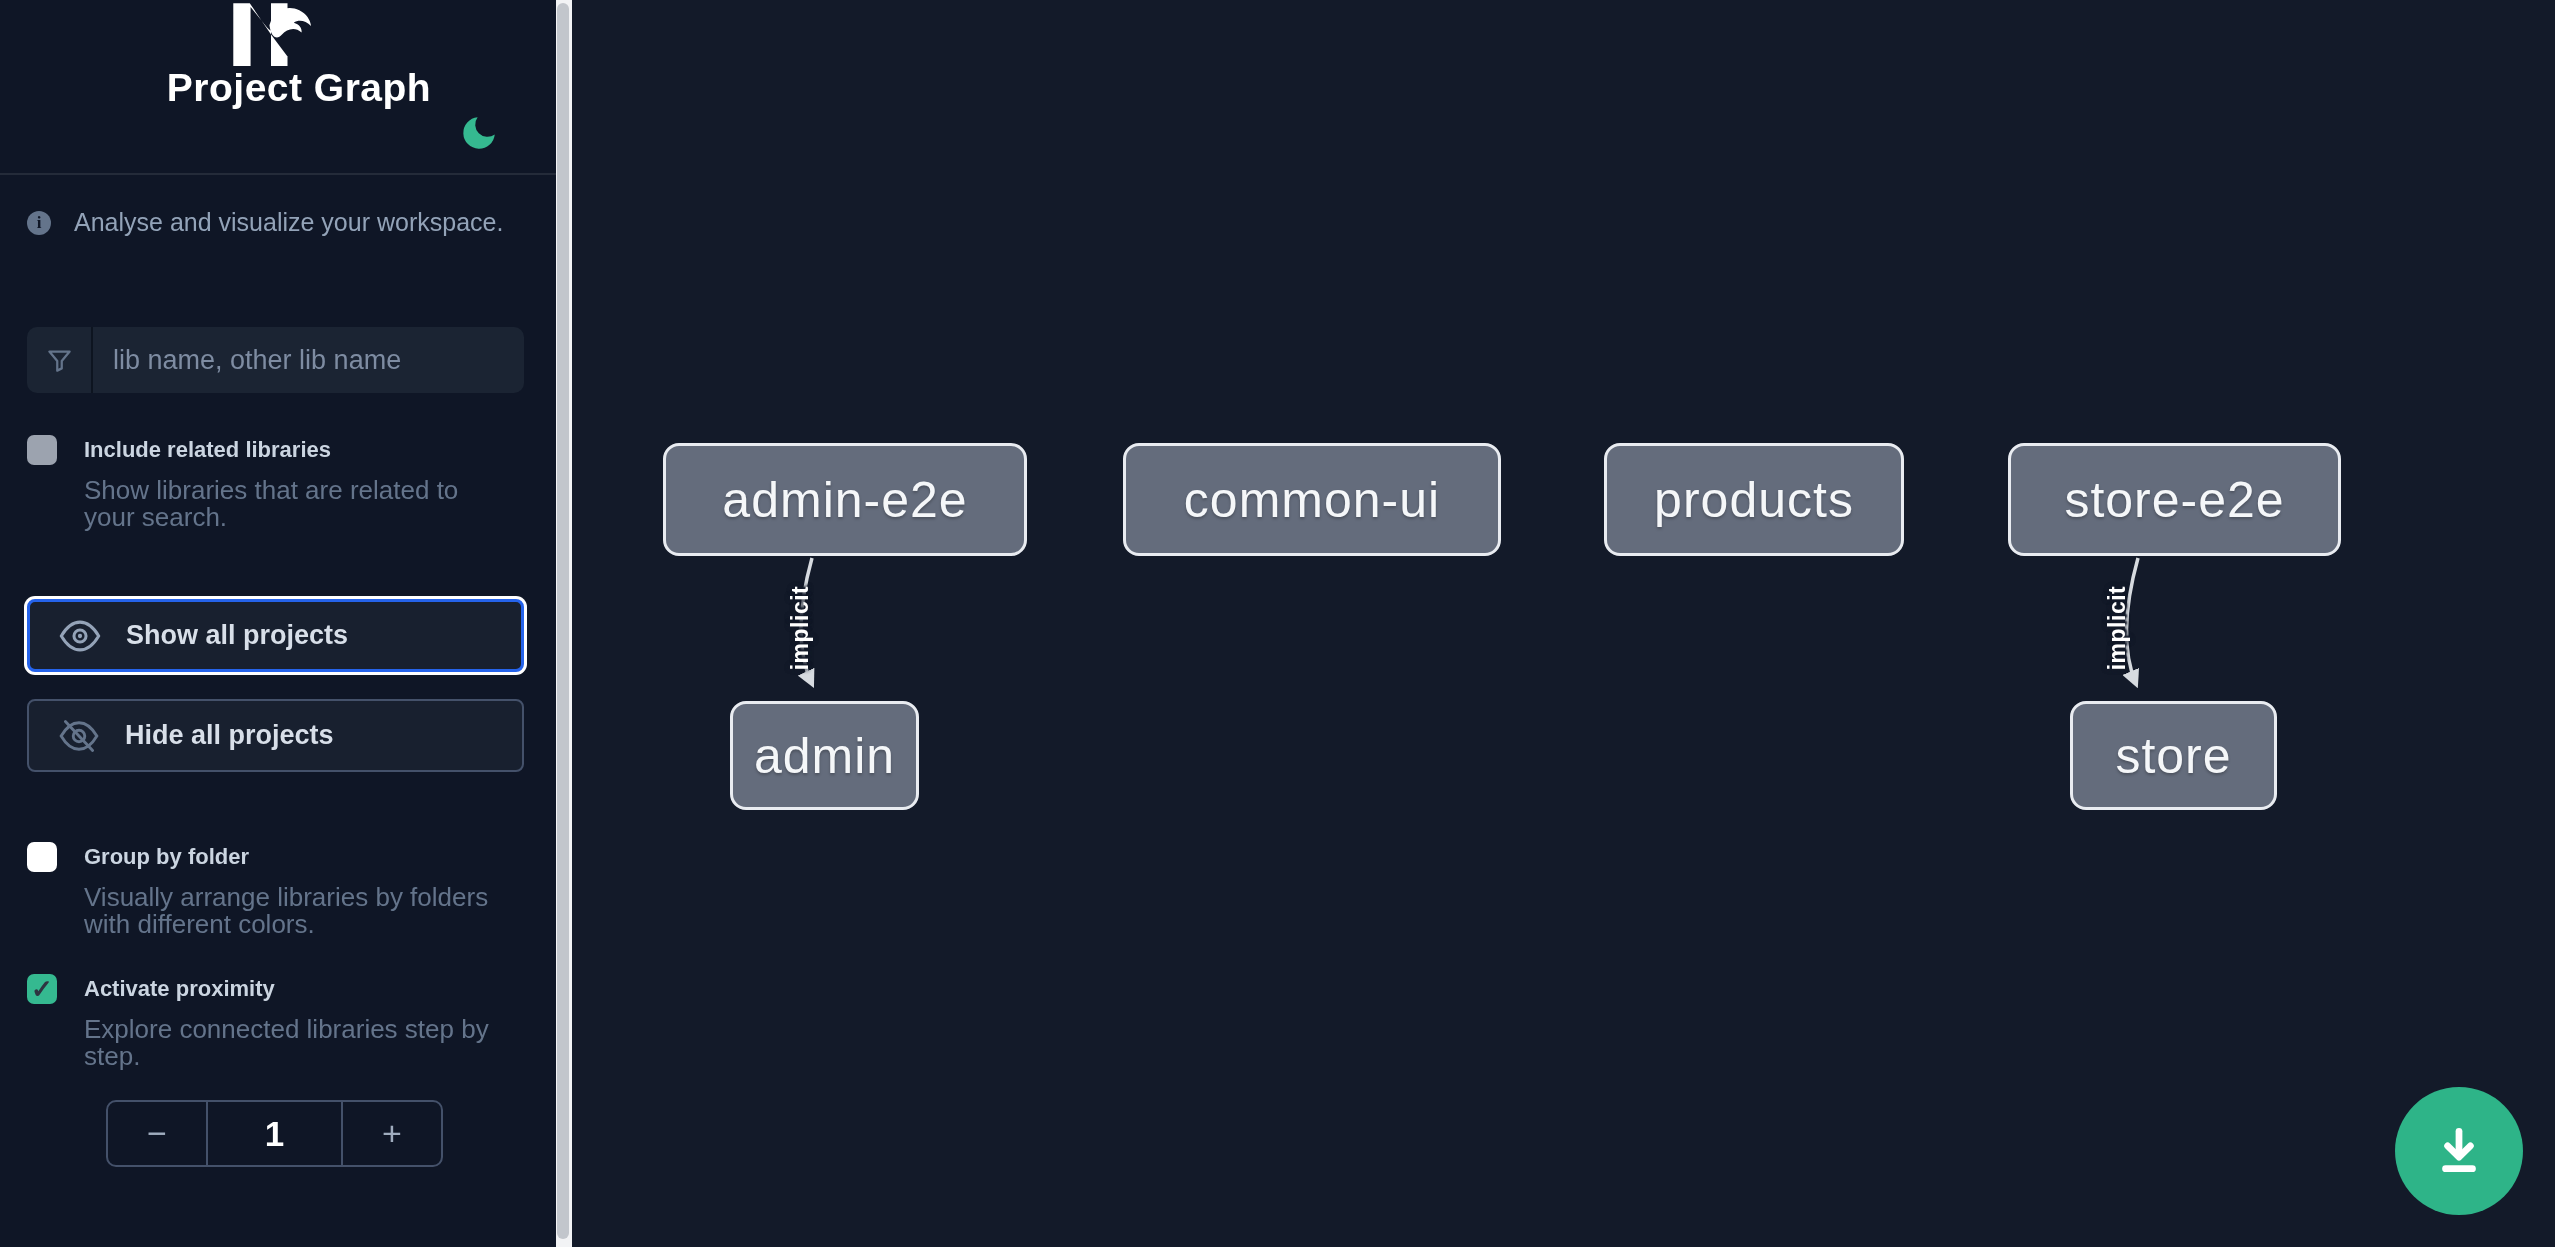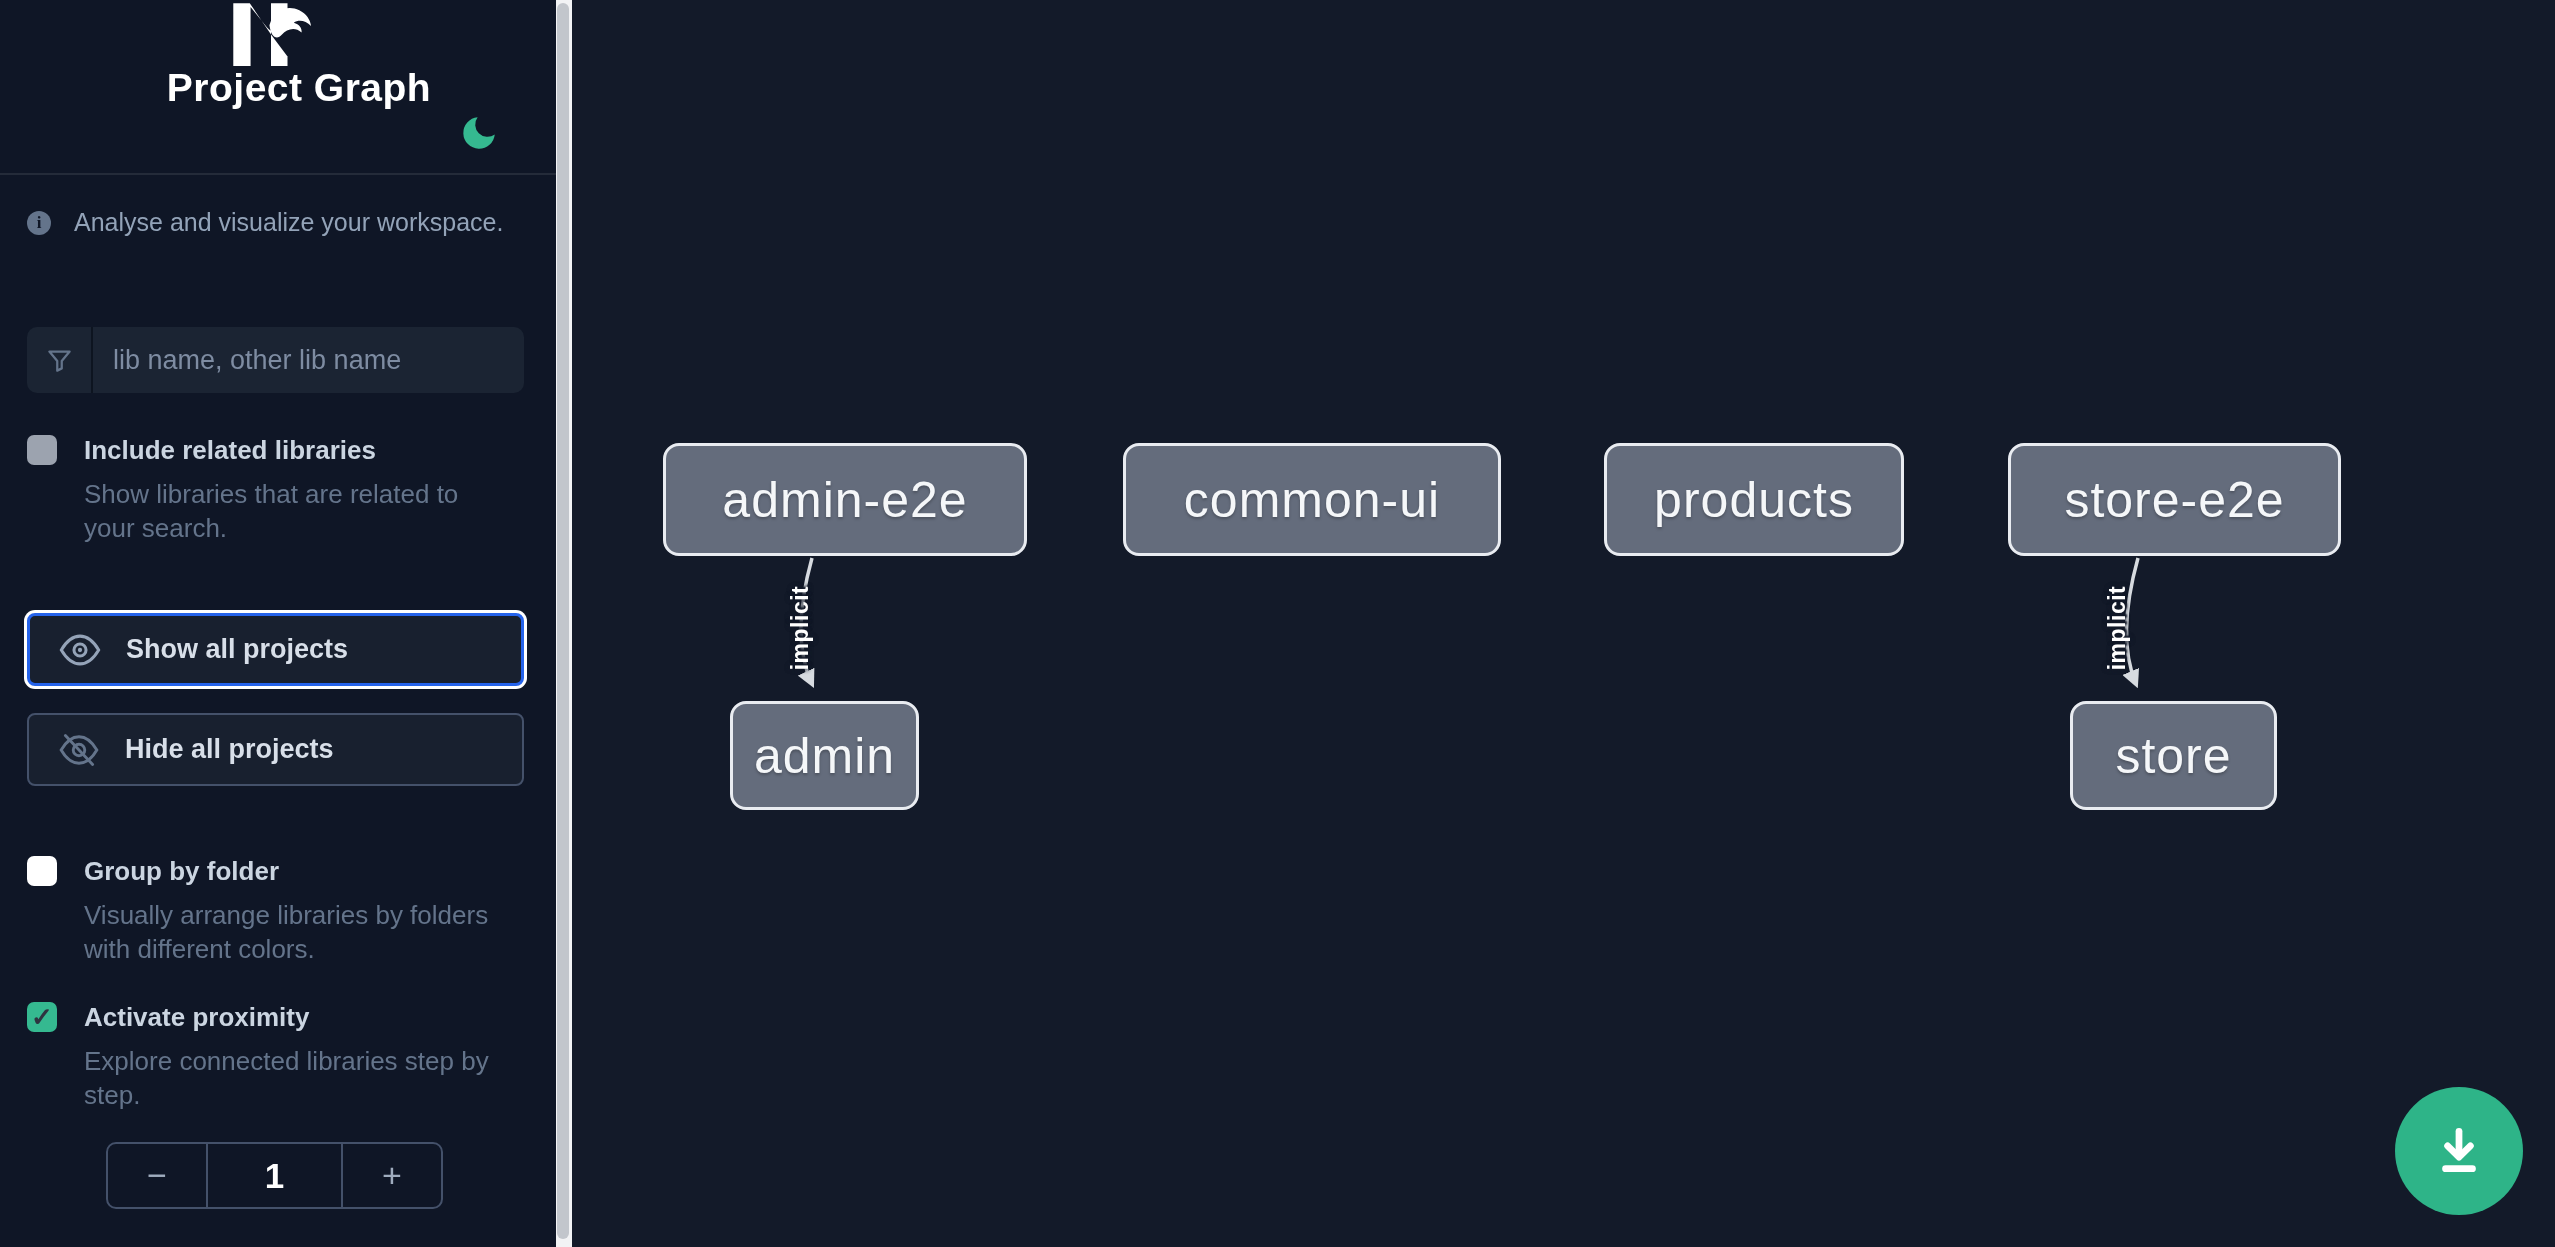--- a/index.html
+++ b/index.html
@@ -36,22 +36,22 @@
   .option { display:flex; align-items:flex-start; gap:27px; }
   .opt-include   { margin-top:42px; }
   .opt-group     { margin-top:70px; }
   .opt-proximity { margin-top:36px; }
   .checkbox { width:30px; height:30px; border-radius:7px; flex:none; margin-top:0;
               display:flex; align-items:center; justify-content:center; cursor:pointer; }
   .cb-gray  { background:#9ca3af; }
   .cb-white { background:#ffffff; }
   .cb-checked { background:#35b990; color:#2e3440; font-size:26px; font-weight:bold; line-height:1; }
   .opt-text { max-width:432px; }
-  .opt-label { color:#cbd5e1; font-size:26px; font-weight:600; line-height:30px; }
-  .opt-desc  { margin-top:12px; color:#64748b; font-size:26px; line-height:34px; }
+  .opt-label { color:#cbd5e1; font-size:22px; font-weight:600; line-height:30px; }
+  .opt-desc  { margin-top:12px; color:#64748b; font-size:26px; line-height:27px; }
 
   .side-btn { width:100%; height:73px; border-radius:8px; background:#18202f;
               display:flex; align-items:center; padding:0 28px; gap:24px;
               color:#d8dfe9; font-size:27px; font-weight:600; cursor:pointer;
               font-family:"Liberation Sans",sans-serif; }
   .btn-show { margin-top:68px; border:3px solid #2563eb; box-shadow:0 0 0 3px #ffffff; }
   .btn-hide { margin-top:27px; border:2px solid #44516a; }
 
   .stepper { margin-top:30px; margin-left:79px; width:337px; height:67px;
              border:2px solid #44516a; border-radius:10px; display:flex; overflow:hidden; }

